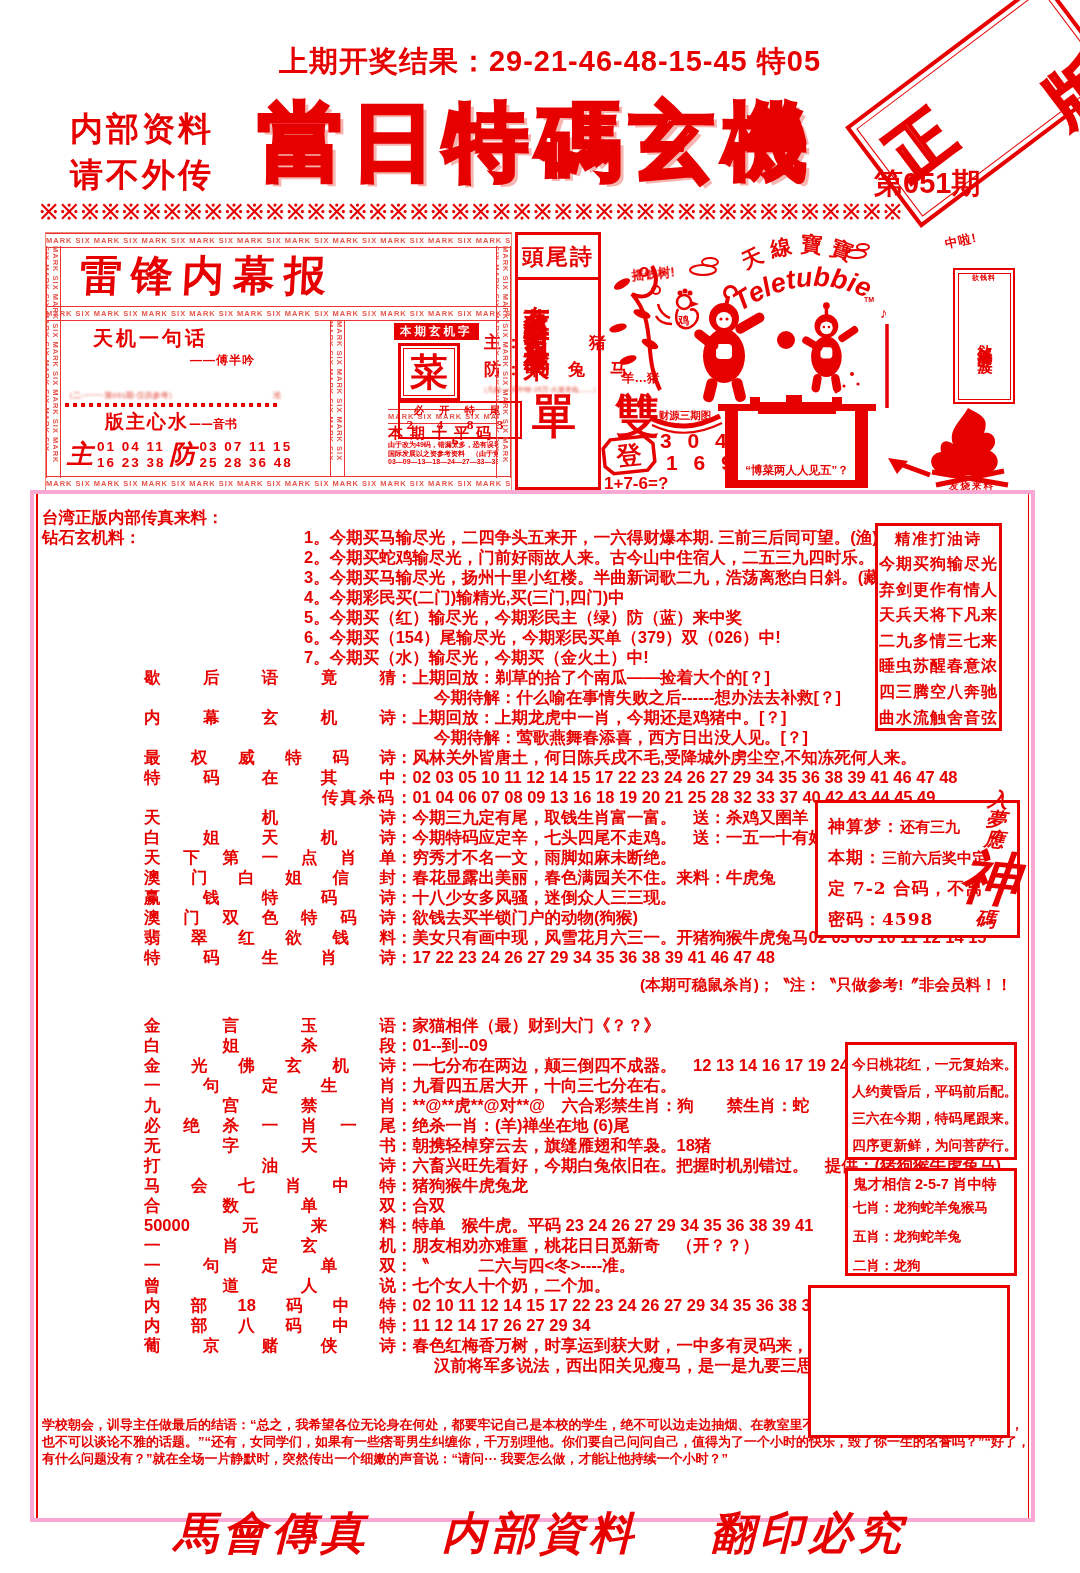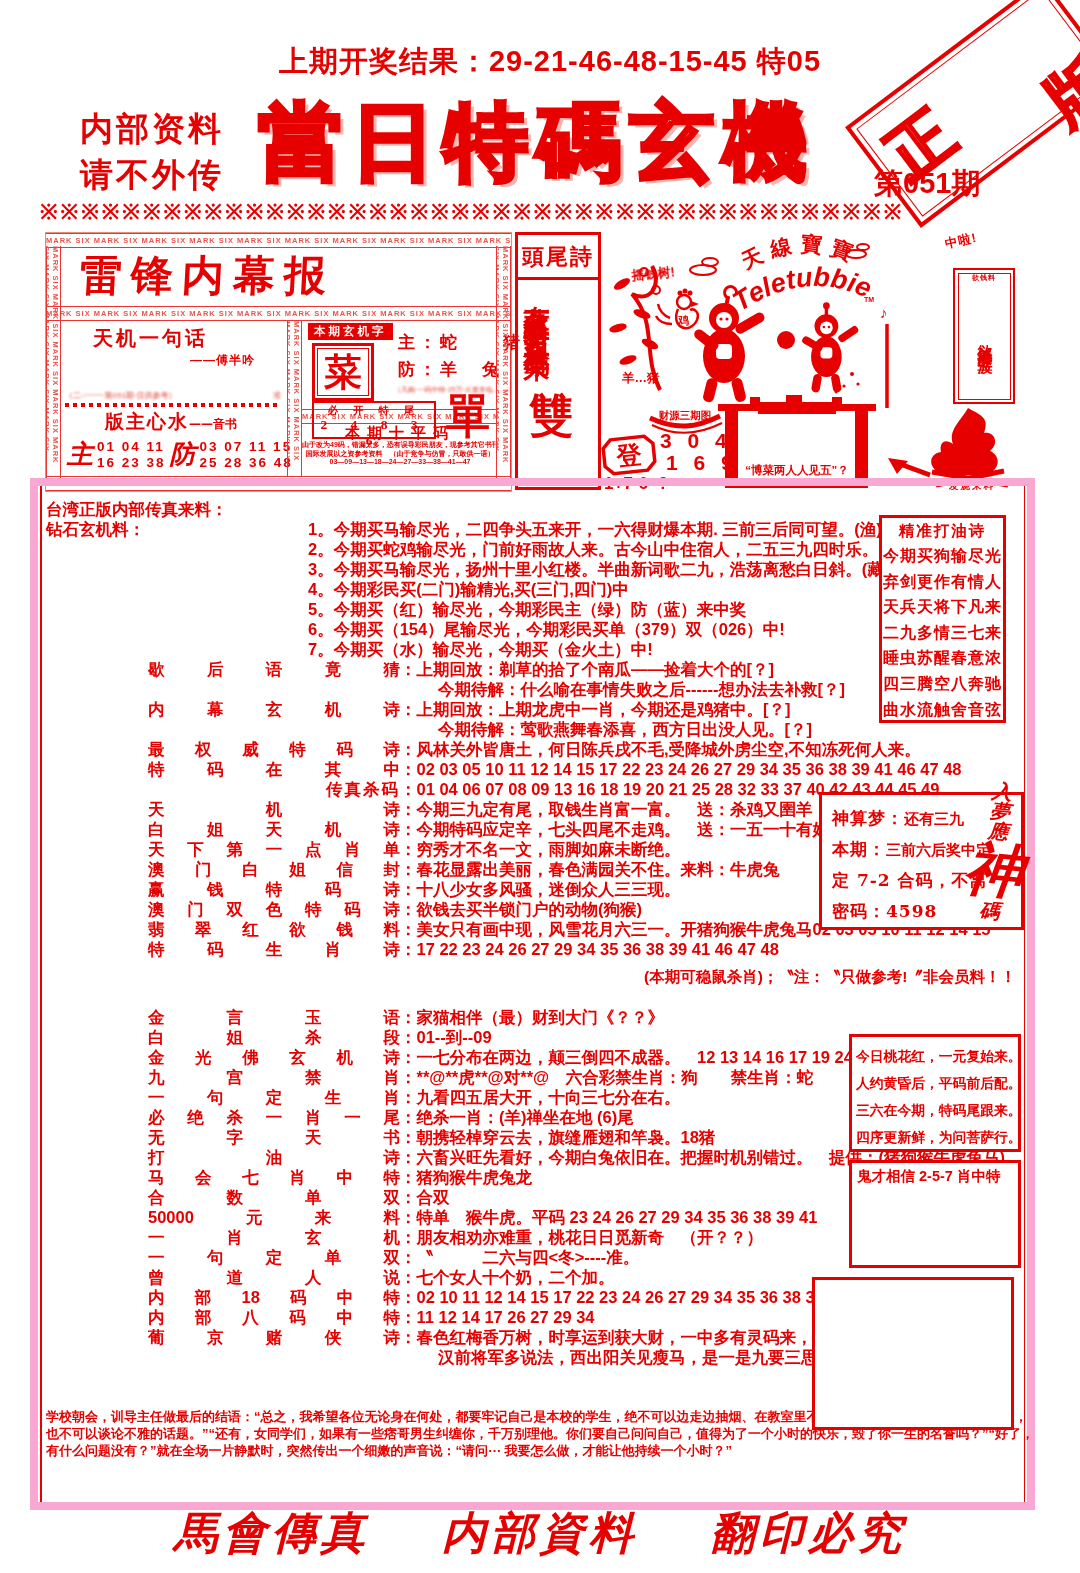--- a/index.html
+++ b/index.html
@@ -1,38 +1,38 @@
 <!DOCTYPE html>
 <html><head>
 <meta charset="utf-8">
 <style>
   html,body{margin:0;padding:0;width:1080px;height:1573px;overflow:hidden;background:#fff;}
   body{position:relative;font-family:"Liberation Sans",sans-serif;color:#e60000;font-weight:bold;}
   .blur{filter:blur(.7px);}
   .blur2{filter:blur(1px);color:#ee8a80;}
   
   #result-line{position:absolute;top:42px;left:225px;width:650px;text-align:center;font-size:29px;font-weight:900;letter-spacing:1px;}
-  #confidential{position:absolute;top:106px;left:80px;font-size:33px;font-weight:900;line-height:46px;letter-spacing:3px;}
+  #confidential{position:absolute;top:106px;left:70px;font-size:33px;font-weight:900;line-height:46px;letter-spacing:3px;}
   #main-title{position:absolute;top:86px;left:258px;font-size:84px;font-weight:900;letter-spacing:9px;font-family:"DejaVu Serif","Liberation Serif",serif;color:#fff;-webkit-text-stroke:4px #e60000;text-shadow:5px 4px 0 #f5b6b2;white-space:nowrap;}
   #issue-no{position:absolute;top:164px;left:874px;font-size:29px;font-weight:900;}
   #stamp{position:absolute;top:40px;left:858px;width:240px;height:118px;border:4px solid #e60000;transform:rotate(-37deg);background:transparent;}
   #stamp::after{content:"";position:absolute;inset:4px;border:1.5px solid #e60000;}
   #stamp .st-char{position:absolute;font-size:64px;font-weight:900;font-family:"DejaVu Serif",serif;color:#fff;-webkit-text-stroke:2.5px #e60000;text-shadow:0 0 0 #fff;}
   #stamp .c1{left:14px;top:12px;}
   #stamp .c2{right:2px;bottom:-34px;}
   #decor-row{position:absolute;top:197px;left:40px;width:1005px;overflow:hidden;white-space:nowrap;font-size:21px;letter-spacing:3px;font-weight:900;}
   
   #top-section{position:absolute;top:232px;left:0;width:1080px;height:258px;}
   
   #leifeng{position:absolute;left:45px;top:0;width:465px;height:258px;display:flex;flex-direction:column;border:1px solid #e87;}
   .ms-h{height:13px;line-height:13px;font-size:7.5px;font-weight:bold;color:#e8564e;letter-spacing:1px;white-space:nowrap;overflow:hidden;border-top:1.5px solid #e33;border-bottom:1.5px solid #e33;flex:0 0 auto;}
   .ms-v{position:absolute;top:13px;bottom:13px;width:13px;writing-mode:vertical-rl;font-size:7.5px;color:#e8564e;letter-spacing:1px;overflow:hidden;border-left:1.5px solid #e33;border-right:1.5px solid #e33;z-index:3;}
   #ms-left{left:0;} #ms-right{right:0;}
   #lf-title{height:58px;line-height:56px;padding-left:34px;font-size:42px;font-weight:900;letter-spacing:9px;font-family:"DejaVu Serif",serif;transform:skewX(-3deg);}
-  #lf-body{flex:1;display:flex;min-height:0;padding:0 13px;}
+  #lf-body{flex:1;display:flex;min-height:0;padding:0 13px;gap:43px;}
   #lf-left{width:216px;position:relative;display:flex;flex-direction:column;padding:4px 6px 2px 6px;}
   .brush{font-family:"DejaVu Serif",serif;font-weight:900;}
   #tianji-line{font-size:20px;letter-spacing:3px;padding-left:28px;}
   .sig{font-size:12px;font-weight:bold;letter-spacing:1px;}
   #tianji-sig{align-self:flex-end;padding-right:26px;}
   #lf-faint{margin-top:auto;display:flex;justify-content:space-between;font-size:8px;}
   .wave{height:4px;margin:2px 0 2px 0;background:repeating-linear-gradient(90deg,#e60000 0 4px,#fff 4px 8px);}
   #banzhu-line{font-size:19px;letter-spacing:2px;padding-left:40px;}
   #banzhu-line .sig{letter-spacing:0;}
   #lf-nums{display:flex;align-items:center;gap:4px;padding:2px 0 2px 2px;}
@@ -58,21 +58,21 @@
   #toubishi{position:absolute;left:515px;top:0;width:86px;height:258px;border:3.5px solid #e60000;box-sizing:border-box;}
   #tbs-head{height:42px;line-height:42px;text-align:center;font-size:22px;font-weight:900;letter-spacing:2px;border-bottom:3.5px solid #e60000;font-family:"DejaVu Serif",serif;}
   #tbs-body{height:205px;writing-mode:vertical-rl;font-size:26px;font-weight:900;letter-spacing:3px;line-height:38px;padding:5px 2px 0 0;}
   
   #art{position:absolute;left:600px;top:0;width:480px;height:258px;}
   #plaque{position:absolute;left:353px;top:36px;width:58px;height:132px;border:2.5px solid #e60000;z-index:2;background:#fff;}
   #plaque::after{content:"";position:absolute;inset:2.5px;border:1.5px solid #e60000;}
   #plaque-head{text-align:center;font-size:7px;letter-spacing:1px;line-height:10px;padding-top:3px;}
   #plaque-text{writing-mode:vertical-rl;font-size:15px;font-weight:900;letter-spacing:3px;margin:2px auto 0 auto;height:112px;display:block;text-align:center;width:20px;}
   
-  #main-box{position:absolute;left:30px;top:478px;width:1005px;height:1032px;border:8px solid #f9a8d4;box-sizing:border-box;}
+  #main-box{position:absolute;left:30px;top:490px;width:1005px;height:1032px;border:4px solid #f9a8d4;box-sizing:border-box;}
   #main-box::before{content:"";position:absolute;top:0;bottom:0;left:2px;width:1.5px;background:#e60000;}
   #main-box::after{content:"";position:absolute;top:0;bottom:0;right:2px;width:1.5px;background:#e60000;}
   .rows{padding-top:13px;position:relative;z-index:1;}
   .row{line-height:20px;font-size:16.5px;white-space:nowrap;padding-left:110px;letter-spacing:0;}
   .row .lbl{display:inline-block;width:252px;text-align:justify;text-align-last:justify;text-justify:inter-character;vertical-align:bottom;}
   .row .lbl:empty{display:none;}
   .row.edge{padding-left:8px;}
   .row.lead{padding-left:8px;}
   .row.lead .lbl{width:262px;text-align-last:left;}
   .row.num{padding-left:270px;}
@@ -365,23 +365,23 @@
       <div class="row std"><span class="lbl">特码生肖诗</span><span class="txt">：17 22 23 24 26 27 29 34 35 36 38 39 41 46 47 48</span></div>
 
       <div class="row note"><span class="txt">(本期可稳鼠杀肖)；〝注：〝只做参考!〞非会员料！！</span></div>
 
       <div class="row std gt"><span class="lbl">金言玉语</span><span class="txt">：家猫相伴（最）财到大门《？？》</span></div>
 
       <div class="row std"><span class="lbl">白姐杀段</span><span class="txt">：01--到--09</span></div>
 
       <div class="row std"><span class="lbl">金光佛玄机诗</span><span class="txt">：一七分布在两边，颠三倒四不成器。　12 13 14 16 17 19 24 29 31 36 37 38</span></div>
 
+      <div class="row std"><span class="lbl">一句定生肖</span><span class="txt">：九看四五居大开，十向三七分在右。</span></div>
+
       <div class="row std"><span class="lbl">九宫禁肖</span><span class="txt">：**@**虎**@对**@　六合彩禁生肖：狗　　禁生肖：蛇</span></div>
-
-      <div class="row std"><span class="lbl">一句定生肖</span><span class="txt">：九看四五居大开，十向三七分在右。</span></div>
 
       <div class="row std"><span class="lbl">必绝杀一肖一尾</span><span class="txt">：绝杀一肖：(羊)禅坐在地 (6)尾</span></div>
 
       <div class="row std"><span class="lbl">无字天书</span><span class="txt">：朝携轻棹穿云去，旗缝雁翅和竿袅。18猪</span></div>
 
       <div class="row std"><span class="lbl">打油诗</span><span class="txt">：六畜兴旺先看好，今期白兔依旧在。把握时机别错过。　提供：(猪狗猴牛虎兔马)</span></div>
 
       <div class="row std"><span class="lbl">马会七肖中特</span><span class="txt">：猪狗猴牛虎兔龙</span></div>
 
       <div class="row std"><span class="lbl">合数单双</span><span class="txt">：合双</span></div>
@@ -439,20 +439,26 @@
 
     <div class="th-line">今日桃花红，一元复始来。</div>
         <div class="th-line">人约黄昏后，平码前后配。</div>
         <div class="th-line">三六在今期，特码尾跟来。</div>
         <div class="th-line">四序更新鲜，为问菩萨行。</div>
       </div>
   </div>
 
   <div class="sbox" id="guicai-box">
     <div id="guicai-title">鬼才相信 2-5-7 肖中特</div>
+    <div>
+
+    <div class="gc-line">七肖：龙狗蛇羊兔猴马</div>
+        <div class="gc-line">五肖：龙狗蛇羊兔</div>
+        <div class="gc-line">二肖：龙狗</div>
+      </div>
   </div>
 
   <div class="sbox" id="empty-box"></div>
 </div>
 
 <div id="footer">
   <span>馬會傳真</span>
   <span>内部資料</span>
   <span>翻印必究</span>
 </div>

